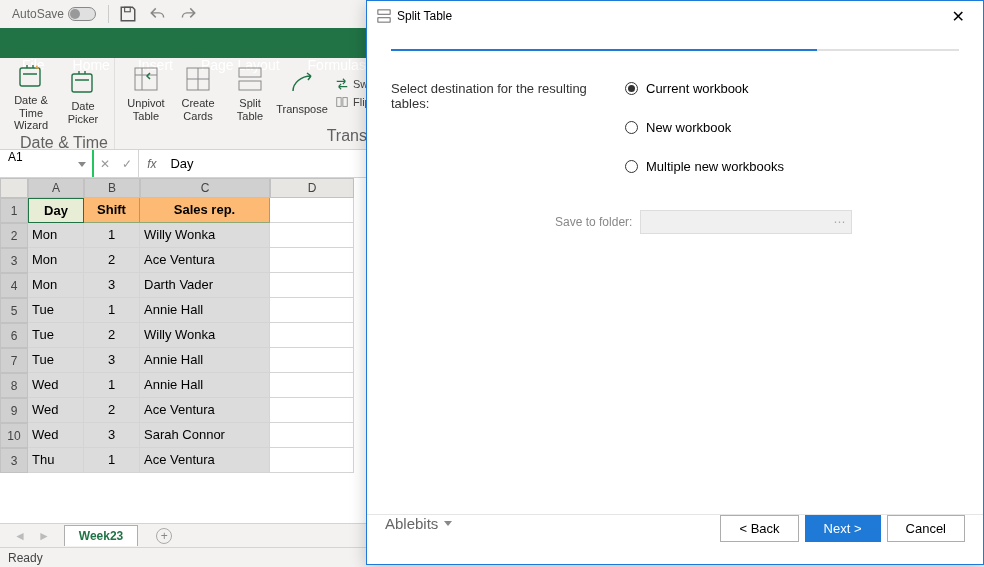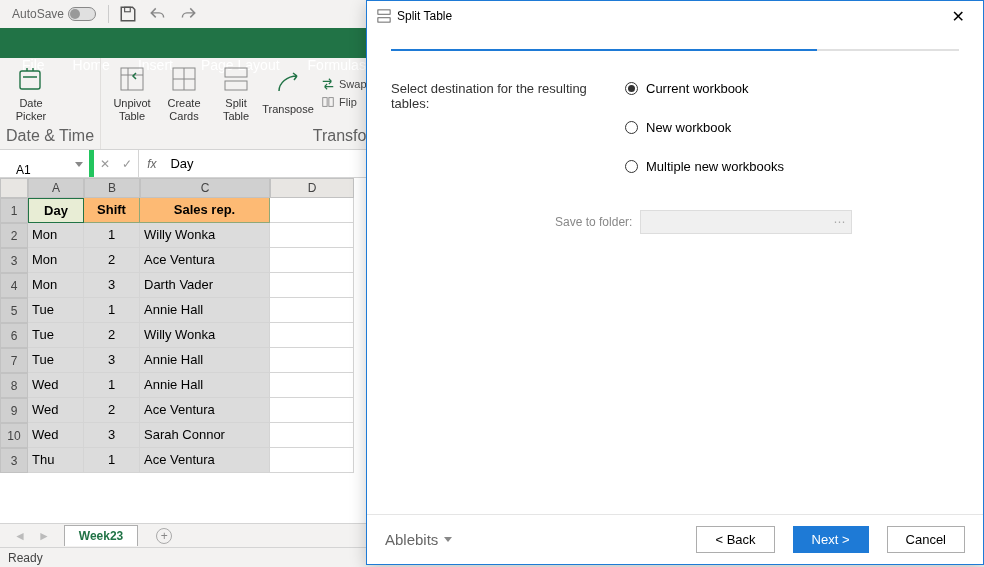--- a/index.html
+++ b/index.html
@@ -23,21 +23,21 @@
 .ribbon-group .items { flex: 1; display: flex; align-items: center; gap: 2px; }
 .ribbon-group .label { font-size: 16px; color: #616161; text-align: right; padding: 2px 0 4px; }
 .rbtn { display: flex; flex-direction: column; align-items: center; width: 50px; font-size: 11px; color: #333; cursor: pointer; text-align: center; line-height: 1.15; }
 .rbtn .ico { width: 32px; height: 32px; margin-bottom: 2px; display:flex; align-items:center; justify-content:center; }
 .ribbon-side { display: flex; flex-direction: column; justify-content: center; gap: 4px; font-size: 11px; color: #444; padding-left: 6px; width: 70px;}
 .ribbon-side .sbtn { display:flex; align-items:center; gap:4px; cursor:pointer; }
 .sbtn svg{width:14px;height:14px;}
 
 
 .fbar { height: 28px; border-bottom: 1px solid #d4d4d4; display: flex; align-items: stretch; }
-.namebox { width: 94px; border-right: 5px solid #22c55e; display: flex; align-items: flex-end; padding: 0 16px; font-size: 12px; position:relative; }
+.namebox { width: 94px; border-right: 2px solid #22c55e; display: flex; align-items: flex-start; padding: 0 8px; font-size: 12px; position:relative; }
 .namebox::after{content:""; width:0;height:0;border-left:4px solid transparent;border-right:4px solid transparent;border-top:5px solid #888;position:absolute;right:6px;top:12px;}
 .fbtns { display: flex; align-items: center; padding: 0 6px; border-right: 1px solid #d4d4d4; gap:12px; color:#999; font-size:12px;}
 .fbtns span{cursor:pointer;}
 .fx { font-style: italic; color: #666; padding: 0 8px; display: flex; align-items: center; font-size:12px;}
 .fval { flex: 1; display: flex; align-items: center; padding-left: 6px; font-size: 13px; }
 
 
 .sheet { position: absolute; top: 178px; left: 0; right: 0; bottom: 20px; overflow: hidden; }
 .grid { display: grid; grid-template-columns: 28px 56px 56px 130px 84px; font-size: 13px; }
 .ch { background: #e8e6e3; border: 1px solid #c2c2c2; border-top: 1px solid #c2c2c2; text-align: center; height: 20px; line-height: 18px; color: #444; font-size:12px;}
@@ -69,21 +69,21 @@
 .progress { height: 2px; background: #e0e0e0; margin-bottom: 30px; position: relative; }
 .progress .done{height:2px;background:#1e7ad6;}
 .form { display: flex; gap: 14px; font-size: 13px; }
 .form-label { color: #333; width:220px; }
 .radios { display: flex; flex-direction: column; gap: 24px; }
 .radio { display: flex; align-items: center; gap: 8px; cursor: pointer; }
 .rdot { width: 13px; height: 13px; border: 1px solid #333; border-radius: 50%; display:inline-flex; align-items:center; justify-content:center;}
 .rdot.on::after{content:"";width:7px;height:7px;border-radius:50%;background:#333;}
 .saverow { display:flex; align-items:center; gap:8px; font-size:12px; color:#888; margin-top:12px; margin-left:-70px;}
 .saverow .path { width: 212px; height: 24px; background:#f0f0f0; border:1px solid #ddd; display:flex; align-items:center; justify-content:flex-end; padding:0 6px; color:#aaa;}
-.dlg-footer { height: 50px; border-top: 1px solid #e5e5e5; display: flex; align-items: center; padding: 0 18px; gap: 18px; }
+.dlg-footer { height: 50px; border-top: 1px solid #e5e5e5; display: flex; align-items: flex-start; padding: 0 18px; gap: 6px; }
 .brand { font-size: 15px; color: #666; display:flex; align-items:center; gap:4px; cursor:pointer;}
 .brand::after{content:"";width:0;height:0;border-left:4px solid transparent;border-right:4px solid transparent;border-top:5px solid #888;margin-left:2px;}
 .spacer { flex: 1; }
 .btn { padding: 5px 18px; border: 1px solid #adadad; background: #fff; font-size: 13px; cursor: pointer; min-width:76px; text-align:center;}
 .btn.primary { background: #1e7ad6; color: #fff; border-color: #1e7ad6; }
 </style>
 </head>
 <body>
 
 <div class="titlebar">
@@ -114,20 +114,30 @@
   <div class="tab">File</div>
   <div class="tab">Home</div>
   <div class="tab">Insert</div>
   <div class="tab">Page Layout</div>
   <div class="tab">Formulas</div>
 </div>
 
 <div class="ribbon">
   <div class="ribbon-group">
     <div class="items">
+      <div class="rbtn">
+          <div class="ico">
+            <svg width="28" height="28">
+              <rect x="3" y="6" width="20" height="18" rx="2" fill="none" stroke="#217346" stroke-width="1.4"></rect>
+              <path d="M6 12h14M10 6v-3M16 6v-3" stroke="#217346" stroke-width="1.4"></path>
+              <path d="M20 3l2 4-4-1z" fill="#e9a13b"></path>
+            </svg>
+          </div>
+          <span>Date &amp; Time Wizard</span>
+        </div>
       <div class="rbtn">
           <div class="ico">
             <svg width="28" height="28">
               <rect x="3" y="6" width="20" height="18" rx="2" fill="none" stroke="#217346" stroke-width="1.4"></rect>
               <path d="M6 12h14M10 6v-3M16 6v-3" stroke="#217346" stroke-width="1.4"></path>
             </svg>
           </div>
           <span>Date Picker</span>
         </div>
     </div>

